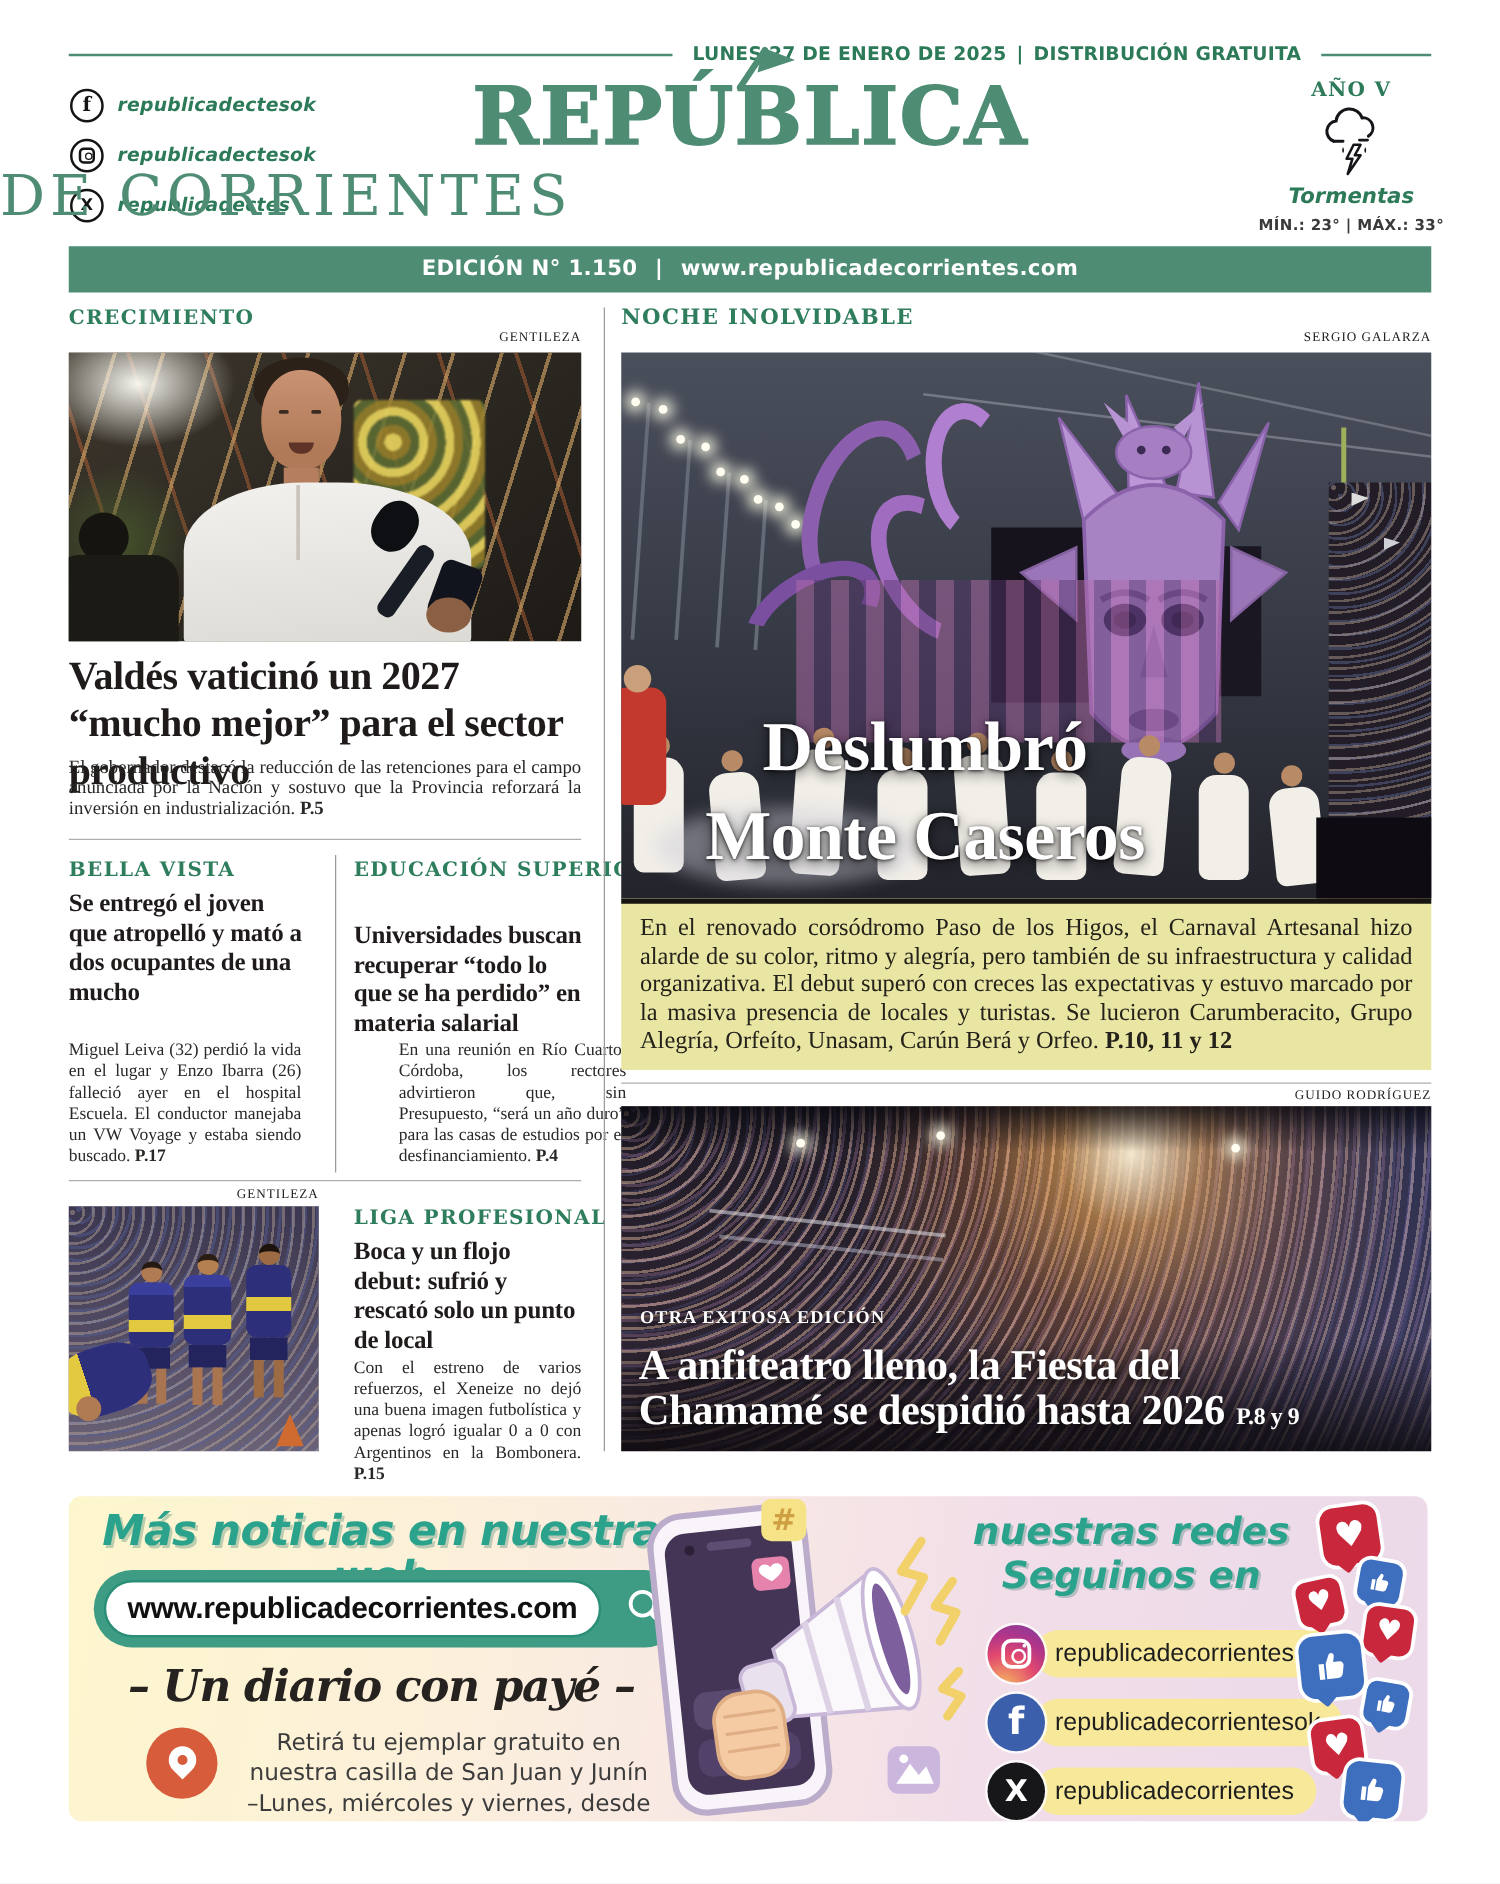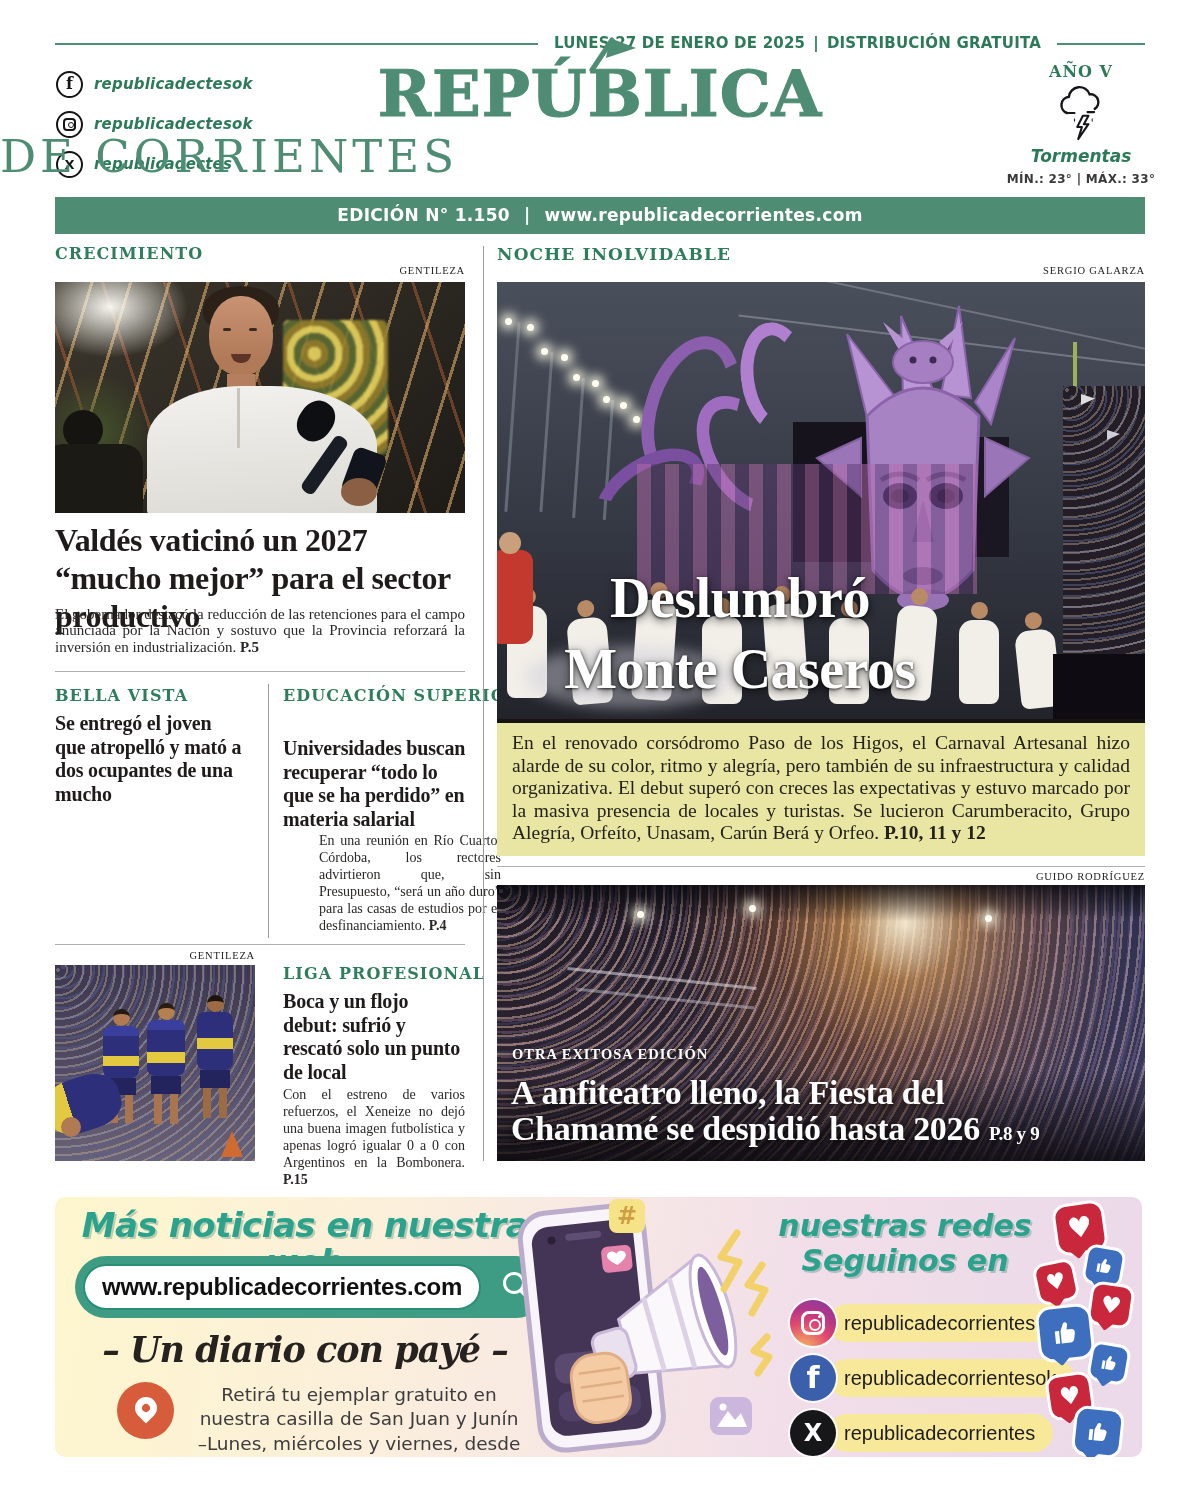--- a/index.html
+++ b/index.html
@@ -183,20 +183,23 @@
 
   <div class="abs headline-xl" style="left:55px; top:521px; width:412px;">Valdés vaticinó un 2027 “mucho mejor” para el sector productivo</div>
   <div class="abs blurb" style="left:55px; top:606px; width:410px;">
     <span>El gobernador destacó la reducción de las retenciones para el campo anunciada por la Nación y sostuvo que la Provincia reforzará la inversión en industrialización.</span> <span class="pageref">P.5</span>
   </div>
 
   <div class="rule" style="left:55px; top:671px; width:410px;"></div>
 
   <div class="abs kicker" style="left:55px; top:688px;">BELLA VISTA</div>
   <div class="abs headline-md" style="left:55px; top:712px; width:188px;">Se entregó el joven que atropelló y mató a dos ocupantes de una mucho</div>
+  <div class="abs blurb-sm" style="left:55px; top:832px; width:186px;">
+    <span>Miguel Leiva (32) perdió la vida en el lugar y Enzo Ibarra (26) falleció ayer en el hospital Escuela. El conductor manejaba un VW Voyage y estaba siendo buscado.</span> <span class="pageref">P.17</span>
+  </div>
 
   <div class="vrule" style="left:268px; top:684px; height:254px;"></div>
 
   <div class="abs kicker" style="left:283px; top:688px;">EDUCACIÓN SUPERIOR</div>
   <div class="abs headline-md" style="left:283px; top:712px; width:184px;margin-top:25px;">Universidades buscan recuperar “todo lo que se ha perdido” en materia salarial</div>
   <div class="abs blurb-sm" style="left:283px; top:832px; width:182px;margin-left:36px;">
     <span>En una reunión en Río Cuarto, Córdoba, los rectores advirtieron que, sin Presupuesto, “será un año duro” para las casas de estudios por el desfinanciamiento.</span> <span class="pageref">P.4</span>
   </div>
 
   <div class="rule" style="left:55px; top:944px; width:410px;"></div>

